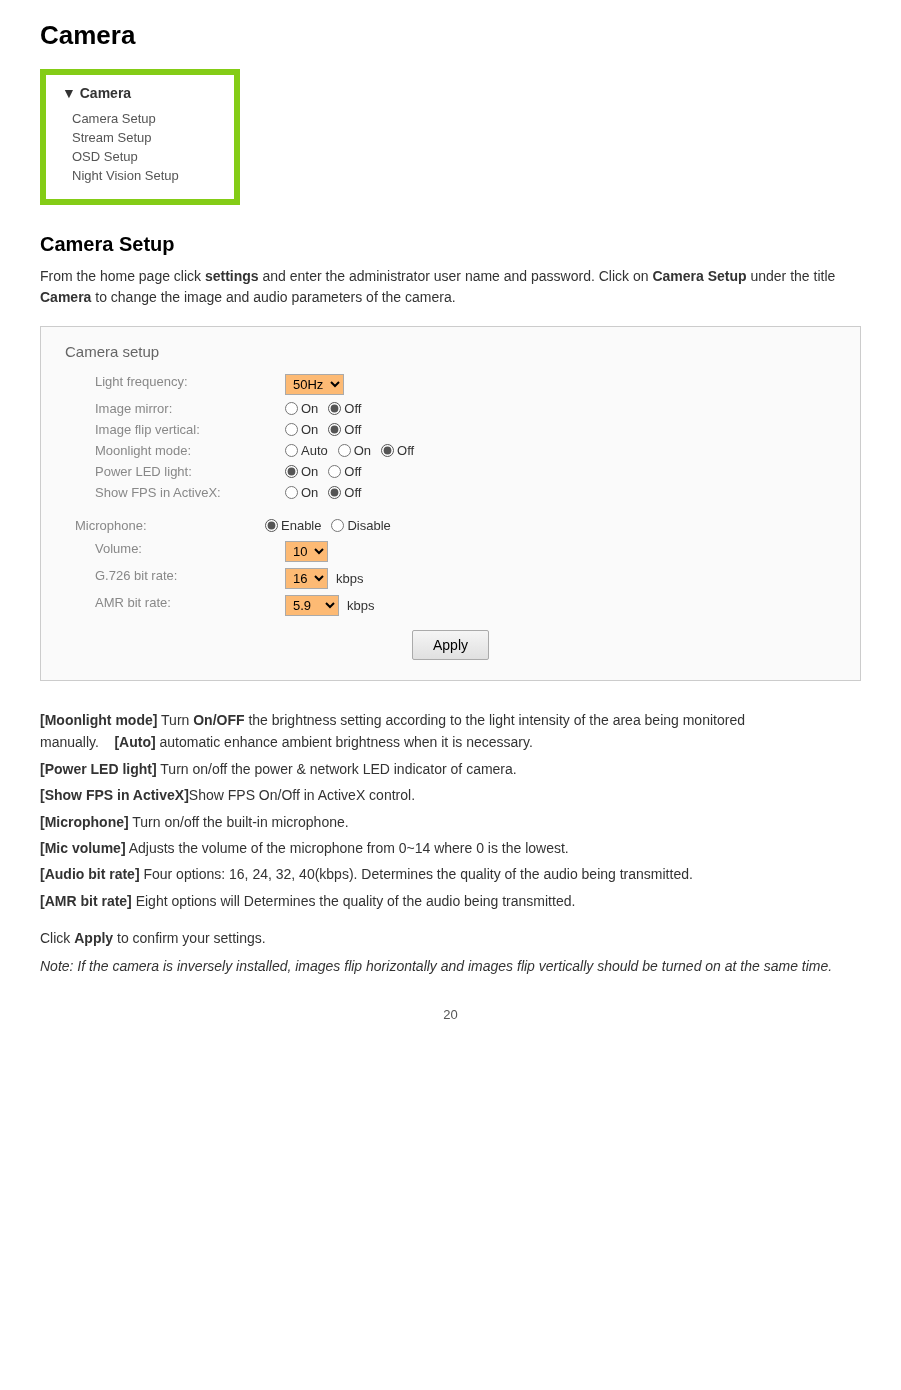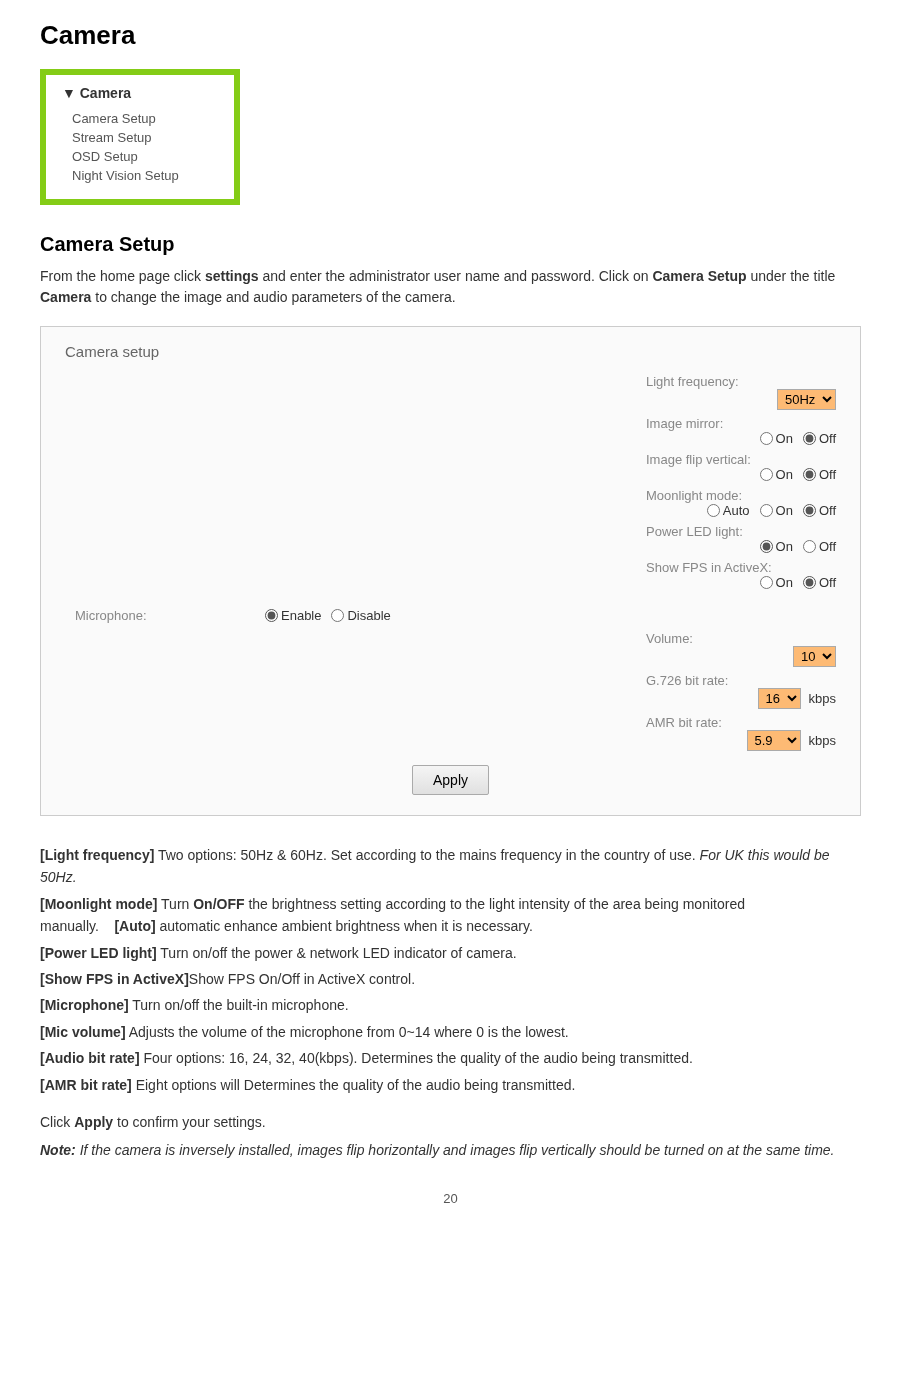--- a/index.html
+++ b/index.html
@@ -61,24 +61,23 @@
       font-weight: normal;
     }
     .section-label {
       color: #888;
       font-size: 13px;
       margin-bottom: 8px;
       margin-top: 4px;
     }
     .field-row {
       display: flex;
-      align-items: flex-end;
+      align-items: flex-start;
       margin-bottom: 6px;
       padding-left: 30px;
-      flex-direction: column;
     }
     .field-label {
       color: #888;
       font-size: 13px;
       width: 190px;
       min-width: 190px;
     }
     .field-control {
       display: flex;
       align-items: center;
@@ -134,21 +133,21 @@
     .description-block b { font-weight: bold; }
     .click-apply {
       margin-bottom: 10px;
       font-size: 14px;
     }
     .note-italic {
       font-style: italic;
       font-size: 14px;
       line-height: 1.5;
     }
-    .note-italic b { font-weight: bold; font-style: italic; }
+    .note-italic b { font-weight: normal; font-style: italic; }
     .page-number {
       text-align: center;
       margin-top: 30px;
       font-size: 13px;
       color: #555;
     }
     .kbps-label {
       font-size: 13px;
       color: #333;
     }
@@ -277,21 +276,20 @@
     </div>
   </div>
 
   <div class="apply-row">
     <button class="apply-btn">Apply</button>
   </div>
 </div>
 
 
 <div class="description-block">
-  <p><b>[Light frequency]</b> Two options: 50Hz &amp; 60Hz. Set according to the mains frequency in the country of use. <i>For UK this would be 50Hz.</i></p>
   <p><b>[Moonlight mode]</b> Turn <b>On/OFF</b> the brightness setting according to the light intensity of the area being monitored manually.&nbsp;&nbsp;&nbsp;&nbsp;<b>[Auto]</b> automatic enhance ambient brightness when it is necessary.</p>
   <p><b>[Power LED light]</b> Turn on/off the power &amp; network LED indicator of camera.</p>
   <p><b>[Show FPS in ActiveX]</b>Show FPS On/Off in ActiveX control.</p>
   <p><b>[Microphone]</b> Turn on/off the built-in microphone.</p>
   <p><b>[Mic volume]</b> Adjusts the volume of the microphone from 0~14 where 0 is the lowest.</p>
   <p><b>[Audio bit rate]</b> Four options: 16, 24, 32, 40(kbps). Determines the quality of the audio being transmitted.</p>
   <p><b>[AMR bit rate]</b> Eight options will Determines the quality of the audio being transmitted.</p>
 </div>
 
 <p class="click-apply">Click <b>Apply</b> to confirm your settings.</p>

